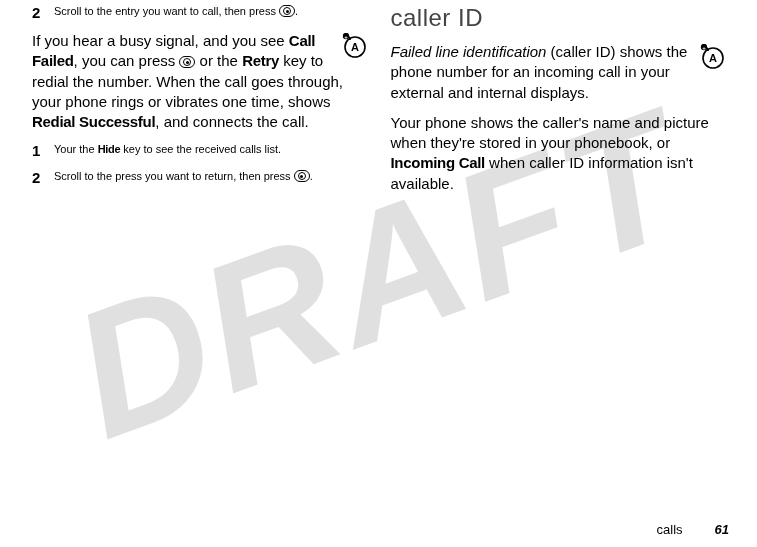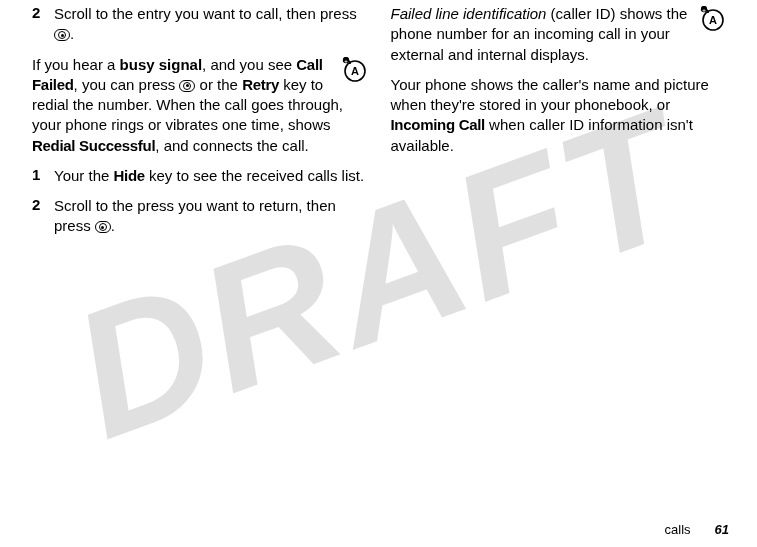--- a/index.html
+++ b/index.html
@@ -41,21 +41,21 @@
     display: flex;
     margin-bottom: 10px;
   }
   .step-num {
     width: 22px;
     flex-shrink: 0;
     font-weight: bold;
     font-size: 15px;
   }
   .step-text {
-    font-size: 15px;
+    font-size: 11px;
     line-height: 1.35;
   }
   .para {
     font-size: 15px;
     line-height: 1.35;
     margin-bottom: 10px;
   }
   .para-with-icon {
     overflow: hidden;
   }
@@ -65,21 +65,21 @@
     margin-top: 2px;
   }
   h2.section {
     font-size: 24px;
     font-weight: normal;
     color: #444;
     margin: 16px 0 10px 0;
     letter-spacing: 0.5px;
   }
   h2.section.top { margin-top: 0; }
-  .bold { font-weight: bold; }
+  .bold { font-weight: normal; }
   .cond { font-family: "Arial Narrow", Arial, sans-serif; font-stretch: condensed; font-weight: bold; letter-spacing: -0.3px; }
   .italic { font-style: italic; }
   .icon-key {
     display: inline-block;
     width: 16px;
     height: 12px;
     border: 1.5px solid #000;
     border-radius: 6px;
     vertical-align: -2px;
     position: relative;
@@ -106,21 +106,21 @@
     width: 26px; height: 26px;
     position: relative;
   }
   .feat-icon svg { width: 26px; height: 26px; }
   .footer {
     position: absolute;
     bottom: 10px;
     right: 28px;
     font-size: 13px;
   }
-  .footer .label { margin-right: 24px; }
+  .footer .label { margin-right: 32px; }
   .footer .pg { font-weight: bold; font-style: italic; }
 </style>
 </head>
 <body>
 
 <div class="watermark">DRAFT</div>
 
 <div class="page">
 
   <div class="col">
@@ -159,20 +159,21 @@
       <div class="step-num">2</div>
       <div class="step-text">
         <span>Scroll to the press you want to return, then press </span><span class="icon-key"><span class="dot"></span></span><span>.</span>
       </div>
     </div>
 
   </div>
 
   <div class="col">
 
+    <h2 class="section top">caller ID</h2>
 
     <div class="para para-with-icon">
       <span class="feat-icon">
         <svg viewBox="0 0 26 26">
             <circle cx="14" cy="14" r="10" fill="none" stroke="#000" stroke-width="1.6"></circle>
             <text x="14" y="18" text-anchor="middle" font-size="11" font-family="Arial" font-weight="bold">A</text>
             <path d="M6 4 a3 3 0 0 1 3 3" fill="none" stroke="#000" stroke-width="1.4"></path>
             <path d="M4 2 a5 5 0 0 1 5 5" fill="none" stroke="#000" stroke-width="1.4"></path>
             <circle cx="5" cy="3" r="3.2" fill="#000"></circle>
             <text x="5" y="5.5" text-anchor="middle" font-size="6" fill="#fff" font-weight="bold">+</text>

